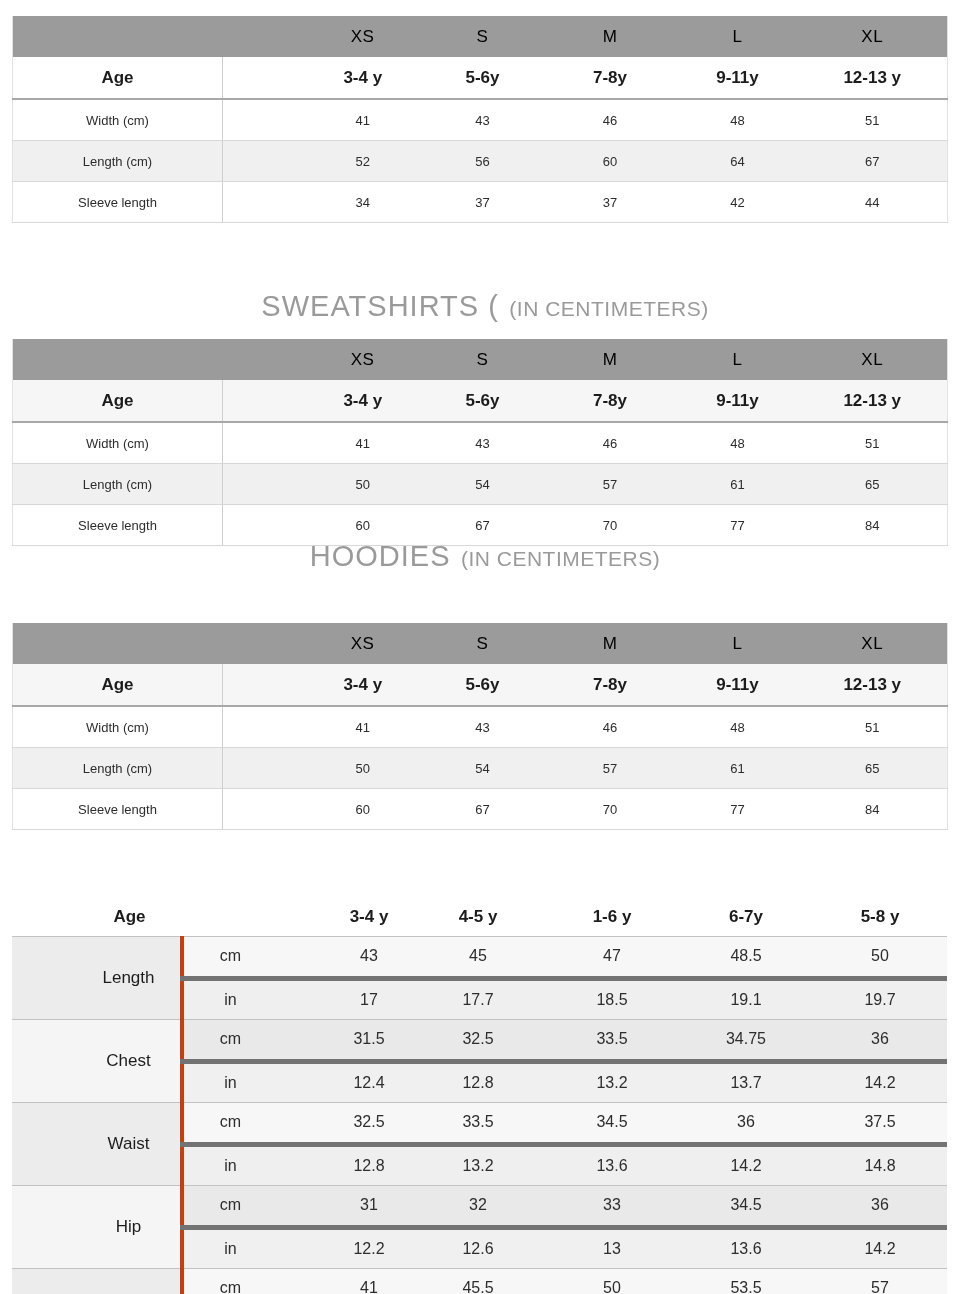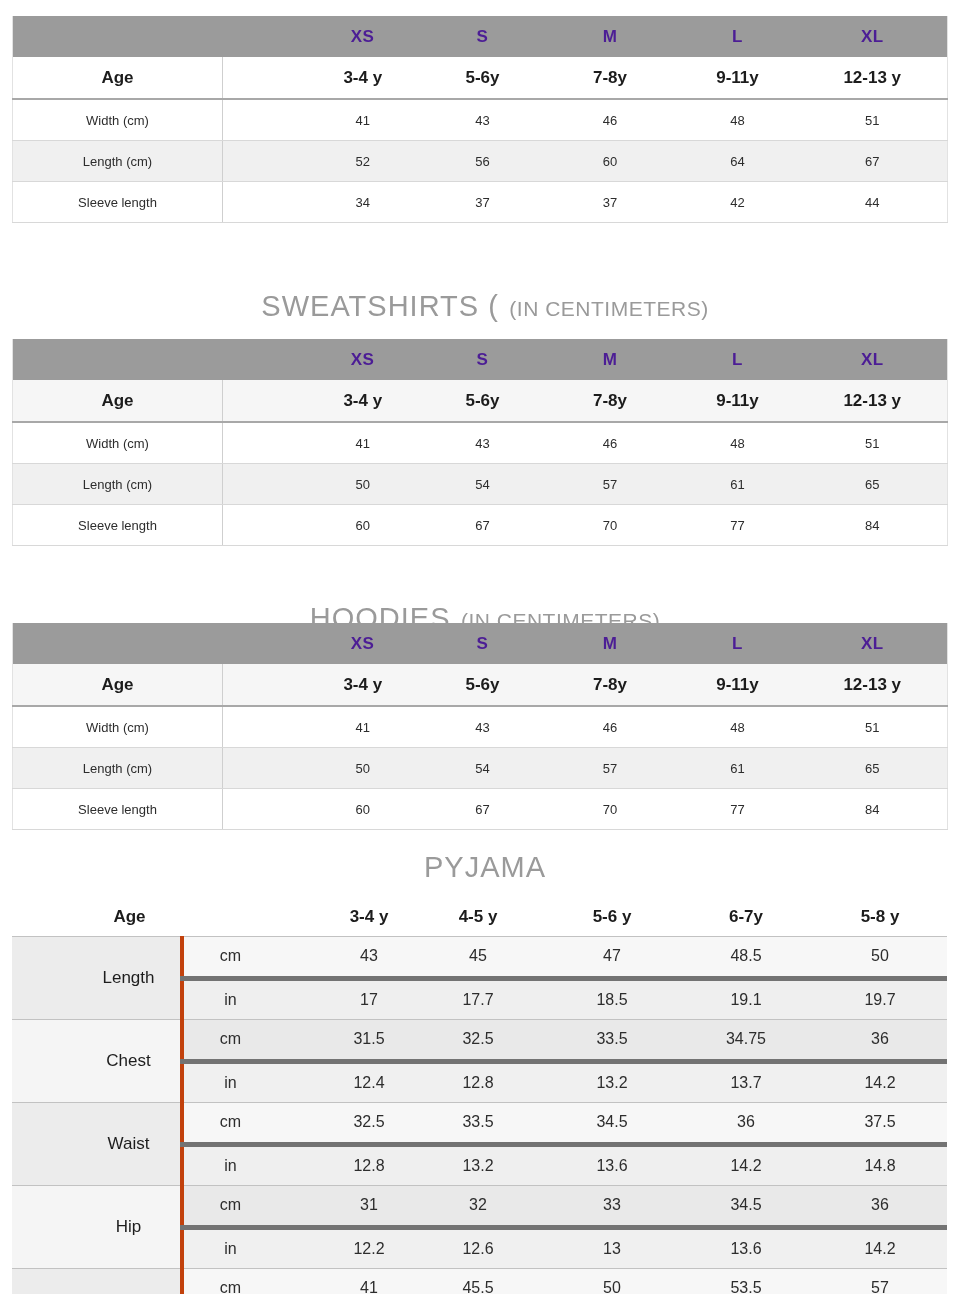--- a/index.html
+++ b/index.html
@@ -10,22 +10,22 @@
 
   
   .sizetable {
     position:absolute; left:12px; width:935px;
     border-collapse:collapse; table-layout:fixed;
     border-left:1px solid #e2e2e2; border-right:1px solid #e2e2e2;
     border-bottom:1px solid #c9c9c9;
   }
   .sizetable th, .sizetable td { padding:0; text-align:center; vertical-align:middle; }
   .sizetable tr.hdr th {
-    background:#9b9b9b; height:41px; color:#4c1d95;
-    font-size:17px; font-weight:bold; letter-spacing:0.5px;
+    background:#9b9b9b; height:41px; color:#000000;
+    font-size:17px; font-weight:normal; letter-spacing:0.5px;
   }
   .sizetable tr.agerow td {
     height:41px; border-bottom:2px solid #a8a8a8;
     font-weight:bold; font-size:17px; color:#1c1c1c;
   }
   .sizetable tr.agerow.agebg td { background:#f6f6f6; }
   .sizetable tr.datarow td {
     height:40px; border-bottom:1px solid #d8d8d8;
     font-size:13px; color:#2d2d2d;
   }
@@ -173,21 +173,21 @@
       <td class="lblcol">Sleeve length</td>
       <td class="c1">60</td>
       <td>67</td>
       <td>70</td>
       <td>77</td>
       <td>84</td>
     </tr>
   </tbody>
     </table>
 
-  <div class="title" style="top:602px">
+  <div class="title" style="top:540px">
     <span class="main">HOODIES</span>
     <span class="sub">(IN CENTIMETERS)</span>
   </div>
 
   <table class="sizetable" style="top:623px">
     <colgroup>
         <col style="width:210px">
         <col style="width:200px">
         <col style="width:120px">
         <col style="width:135px">
@@ -231,41 +231,38 @@
       <td class="lblcol">Sleeve length</td>
       <td class="c1">60</td>
       <td>67</td>
       <td>70</td>
       <td>77</td>
       <td>84</td>
     </tr>
   </tbody>
     </table>
 
-  <div class="title" style="top:851px">
-    <span class="main">PYJAMA</span>
-  </div>
 
   <table class="pyj">
     <colgroup>
         <col style="width:170px">
         <col style="width:95px">
         <col style="width:134px">
         <col style="width:134px">
         <col style="width:134px">
         <col style="width:134px">
         <col style="width:134px">
       </colgroup>
     <tbody>
         <tr class="pagerow">
       <td class="pagelbl">Age</td>
       <td></td>
       <td class="v1">3-4 y</td>
       <td>4-5 y</td>
-      <td>5-6 y</td>
+      <td>1-6 y</td>
       <td>6-7y</td>
       <td>5-8 y</td>
     </tr>
 
     <tr class="grow g-start go">
       <td class="plabel" rowspan="2">Length</td>
       <td class="val">cm</td>
       <td class="v1 val">43</td>
       <td class="val">45</td>
       <td class="val">47</td>

